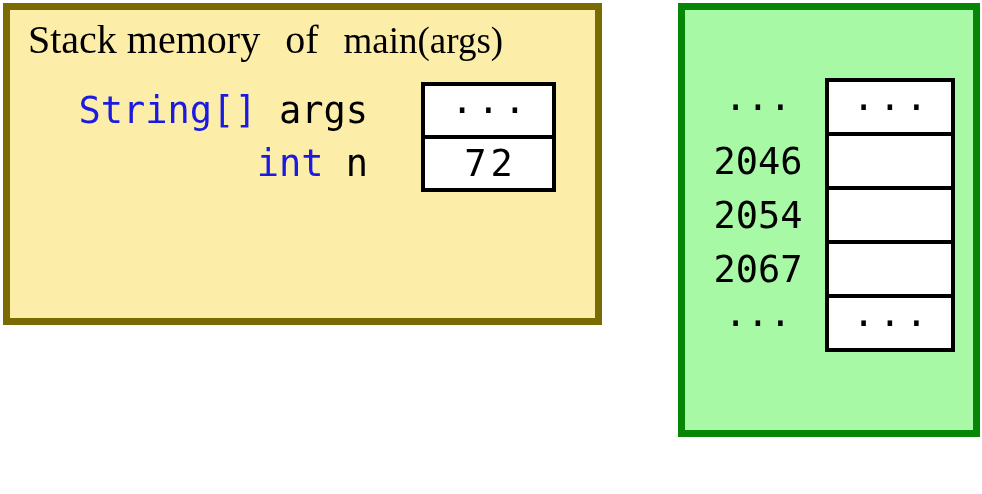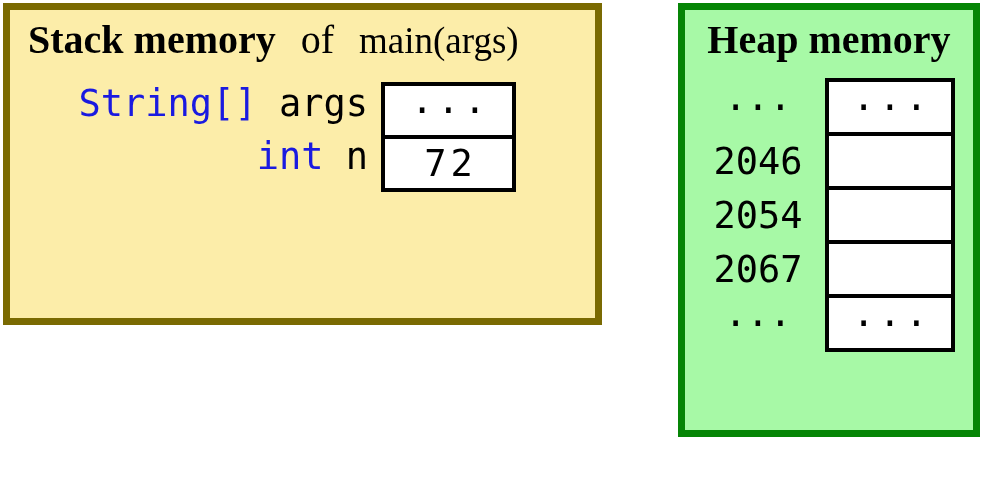--- a/index.html
+++ b/index.html
@@ -18,26 +18,26 @@
     box-sizing: border-box;
     background: #fceda9;
     border: 7px solid #7a6a02;
   }
   .stack-title {
     position: absolute; left: 18px; top: 6px;
     font-family: "Liberation Serif", serif;
     font-size: 40px; line-height: 48px;
     color: #000; white-space: nowrap;
   }
-  .t-bold { font-weight: bold; text-align: right; }
+  .t-bold { font-weight: normal; text-align: right; }
   .t-of { margin: 0 25px; }
   .t-code { font-family: Liberation Serif, serif; font-size: 37px; }
 
   .stack-rows { position: absolute; left: 10px; top: 72px; }
-  .srow { display: flex; height: 57px; }
+  .srow { display: flex; align-items: center; height: 57px; gap: 40px; }
   .srow + .srow { margin-top: -4px; }
   .slabel {
     width: 348px; text-align: right; margin-right: 13px;
     font-family: "DejaVu Sans Mono", monospace;
     font-size: 37px; color: #000; white-space: nowrap;
   }
   .type { color: #1a1ae0; margin-right: 0.6em; }
 
   .cell {
     width: 135px; height: 57px; box-sizing: border-box;
@@ -97,21 +97,20 @@
       <div class="srow">
         <div class="slabel"><span class="type">int</span><span>n</span></div>
         <div class="cell">
             <span class="cellval">72</span>
           </div>
       </div>
     </div>
   </section>
 
   <section class="heap-box">
-    <div class="heap-title">Heap memory</div>
 
     <div class="heap-rows">
       <div class="hrow">
         <div class="hlabel">···</div>
         <div class="hcell">
             <span class="cellval">···</span>
           </div>
       </div>
       <div class="hrow">
         <div class="hlabel">2046</div>

